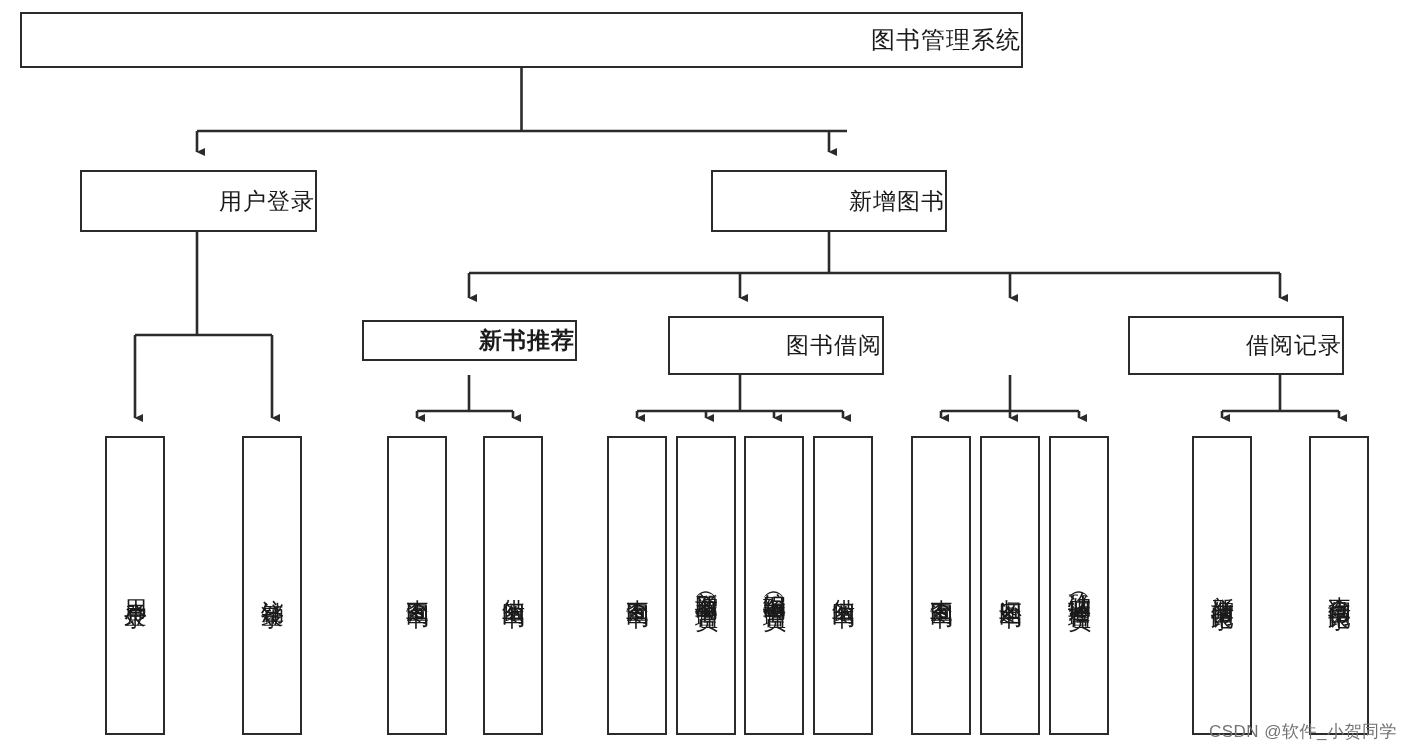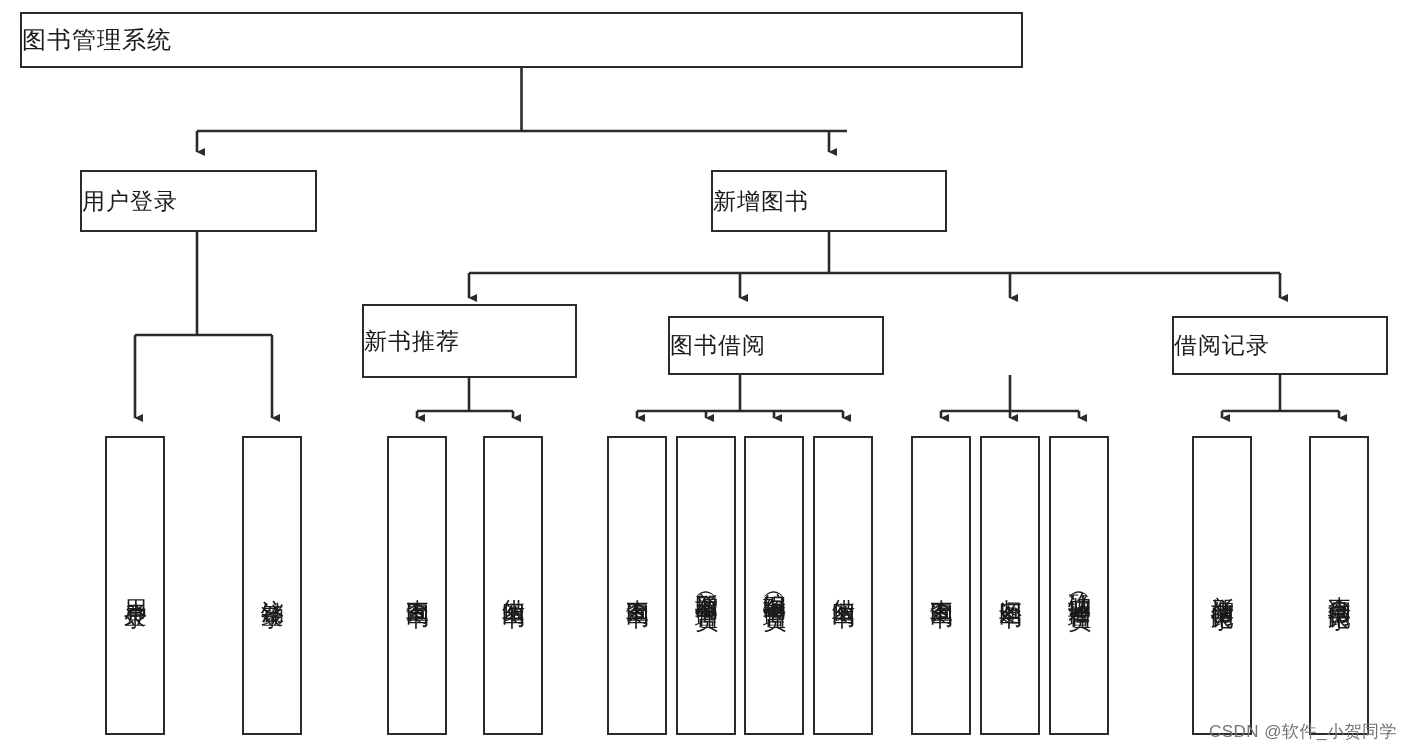--- a/index.html
+++ b/index.html
@@ -26,21 +26,21 @@
     height: 747px;
     pointer-events: none;
   }
   .node {
     position: absolute;
     box-sizing: border-box;
     border: 2.5px solid #2b2b2b;
     background: #ffffff;
     display: flex;
     align-items: center;
-    justify-content: flex-start;
+    justify-content: flex-end;
     color: #1a1a1a;
   }
   .node.horiz {
     font-size: 23px;
     letter-spacing: 1px;
   }
   .node.root {
     font-size: 24px;
   }
   .node.vert {
@@ -125,27 +125,27 @@
     <span>图书管理系统</span>
   </div>
 
   <div class="node horiz" style="left:80px; top:170px; width:237px; height:62px;">
     <span>用户登录</span>
   </div>
   <div class="node horiz" style="left:711px; top:170px; width:236px; height:62px;">
     <span>新增图书</span>
   </div>
 
-  <div class="node horiz" style="left:362px; top:304px; width:215px; height:74px;">
+  <div class="node horiz" style="left:362px; top:320px; width:215px; height:41px;font-weight:bold;">
     <span>新书推荐</span>
   </div>
   <div class="node horiz" style="left:632px; top:316px; width:216px; height:59px;margin-left:36px;">
     <span>图书借阅</span>
   </div>
-  <div class="node horiz" style="left:1172px; top:316px; width:216px; height:59px;">
+  <div class="node horiz" style="left:1128px; top:316px; width:216px; height:59px;">
     <span>借阅记录</span>
   </div>
 
   <div class="node vert" style="left:105px; top:436px; width:60px; height:299px;">
     <span class="vlabel">用户登录</span>
   </div>
   <div class="node vert" style="left:242px; top:436px; width:60px; height:299px;">
     <span class="vlabel">注销登录</span>
   </div>
 

